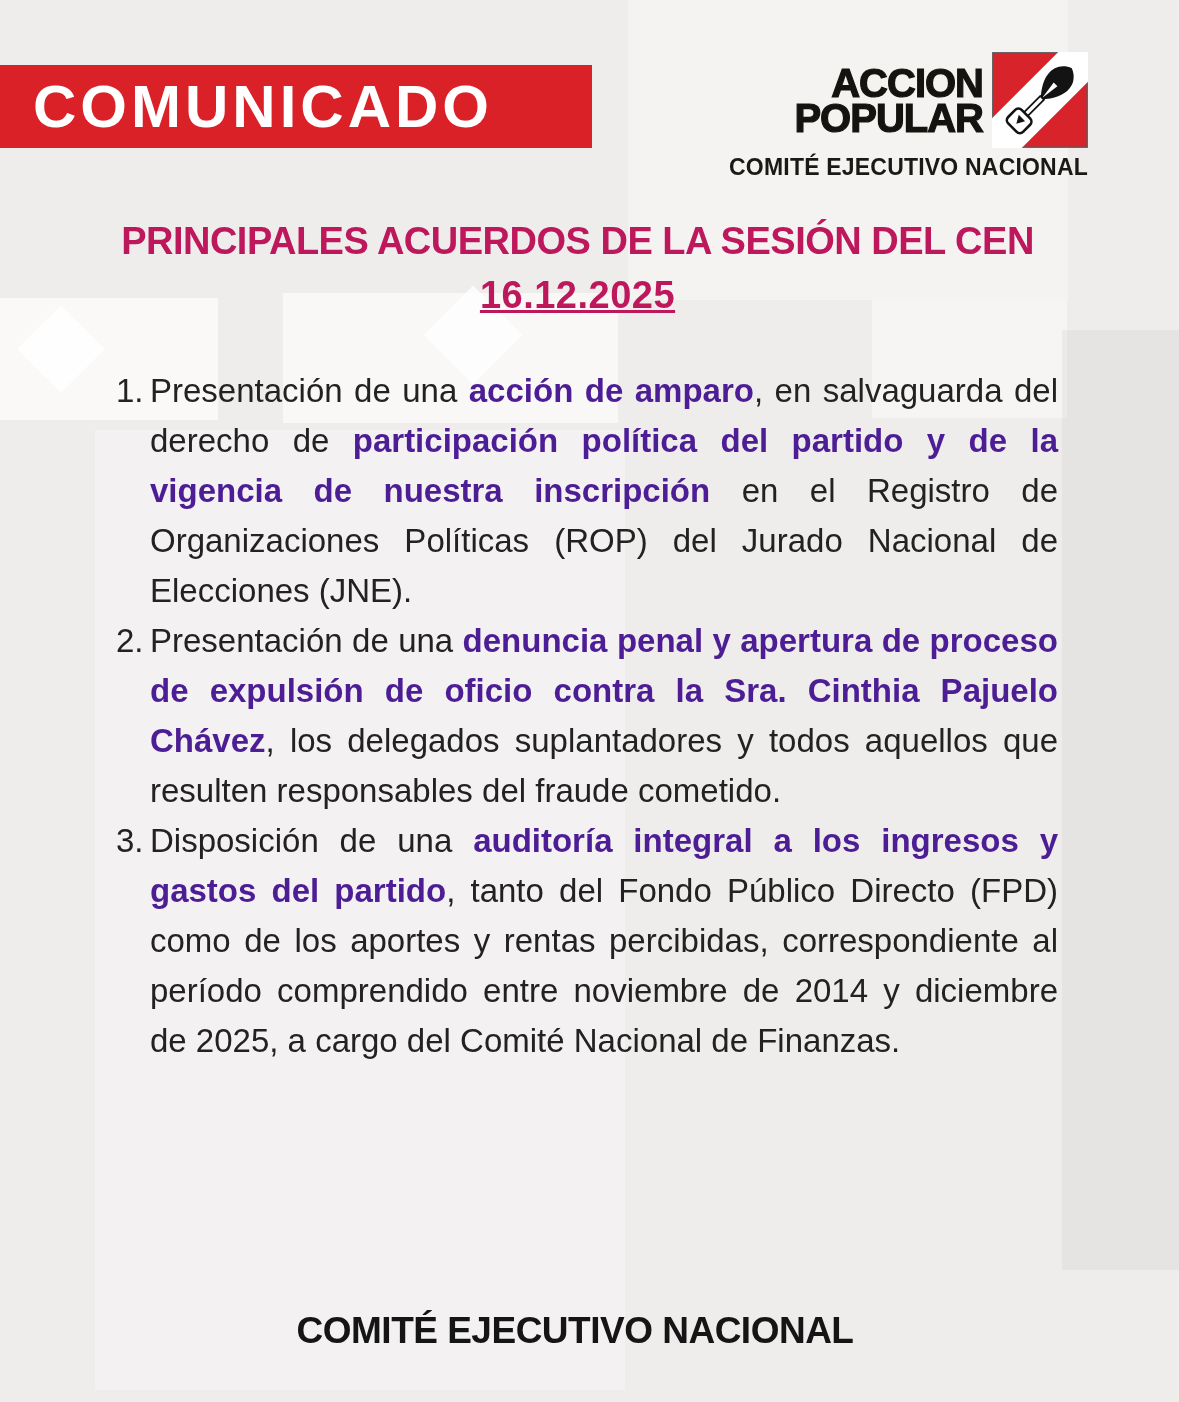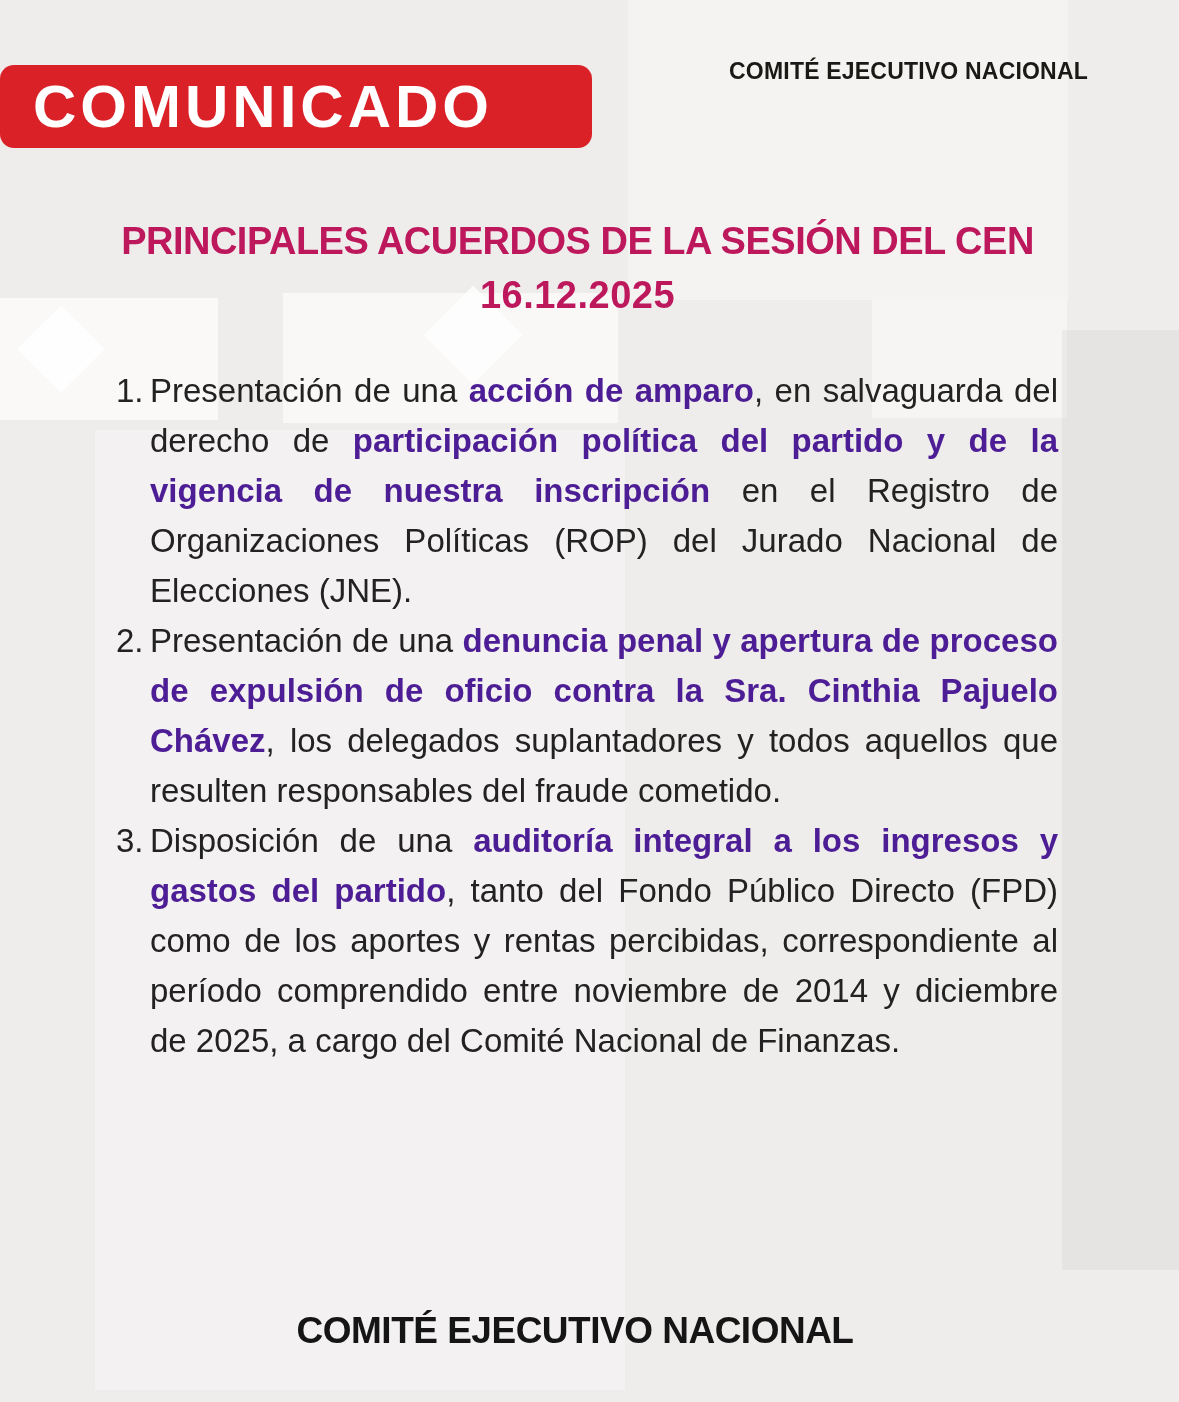--- a/index.html
+++ b/index.html
@@ -29,21 +29,20 @@
   .g7{left:30px;top:318px;width:62px;height:62px;background:rgba(255,255,255,0.8);transform:rotate(45deg);}
   .g8{left:438px;top:300px;width:70px;height:70px;background:rgba(255,255,255,0.75);transform:rotate(45deg);}
 
   
   .banner{
     position:absolute;left:0;top:65px;
     width:592px;height:83px;
     background:var(--red);
     display:flex;align-items:center;
     padding-left:33px;
-    border-radius:14px;
   }
   .banner-text{
     color:var(--white);
     font-size:60px;font-weight:700;
     letter-spacing:4px;
     line-height:1;
     white-space:nowrap;
   }
 
   
@@ -72,21 +71,21 @@
   }
 
   
   .doc-title{
     position:absolute;left:0;top:214px;width:1155px;
     text-align:center;
     font-weight:700;
     color:#be185d;
   }
   .doc-title .t1{font-size:38px;line-height:54px;letter-spacing:-0.5px;}
-  .doc-title .t2{font-size:38px;line-height:54px;letter-spacing:0.5px;}
+  .doc-title .t2{font-size:38px;line-height:54px;letter-spacing:0.5px;text-decoration:underline;}
 
   
   .agreements{
     position:absolute;left:150px;top:366px;width:908px;
     list-style:none;
   }
   .agreements li{
     position:relative;
     font-size:33px;
     line-height:50px;
@@ -124,20 +123,41 @@
   <div class="ghost g5"></div>
   <div class="ghost g6"></div>
   <div class="ghost g7"></div>
   <div class="ghost g8"></div>
 
   <div class="banner">
     <span class="banner-text">COMUNICADO</span>
   </div>
 
   <div class="logo-block">
+    <div class="logo-row">
+      <div class="logo-text">
+        <div>ACCION</div>
+        <div>POPULAR</div>
+      </div>
+      <svg class="logo-square" width="96" height="96" viewBox="0 0 96 96">
+        <rect x="0.8" y="0.8" width="94.4" height="94.4" fill="#d8232a" stroke="#5a5a5a" stroke-width="1.4"></rect>
+        <g transform="rotate(45 48 48)">
+          <rect x="27" y="-34" width="42" height="164" fill="#ffffff"></rect>
+
+          <path d="M48,3 C63,9 67,27 48,47 C29,27 33,9 48,3 Z" fill="#131313"></path>
+
+          <polygon points="48,45 45.4,26 50.6,26" fill="#ffffff"></polygon>
+
+          <rect x="45.4" y="45" width="5.2" height="24" fill="#ffffff" stroke="#131313" stroke-width="1.8"></rect>
+
+          <rect x="37.5" y="68" width="21" height="19" rx="4.5" fill="#ffffff" stroke="#131313" stroke-width="2.6"></rect>
+          <polygon points="43.5,73.5 52.5,73.5 48,81.5" fill="#131313"></polygon>
+        </g>
+      </svg>
+    </div>
     <div class="logo-subtitle">COMITÉ EJECUTIVO NACIONAL</div>
   </div>
 
   <div class="doc-title">
     <div class="t1">PRINCIPALES ACUERDOS DE LA SESIÓN DEL CEN</div>
     <div class="t2">16.12.2025</div>
   </div>
 
   <ol class="agreements">
       <li><span class="num">1.</span><span>Presentación de una </span><span class="bold">acción de amparo</span><span>, en salvaguarda del derecho de </span><span class="bold">participación política del partido y de la vigencia de nuestra inscripción</span><span> en el Registro de Organizaciones Políticas (ROP) del Jurado Nacional de Elecciones (JNE).</span></li>

